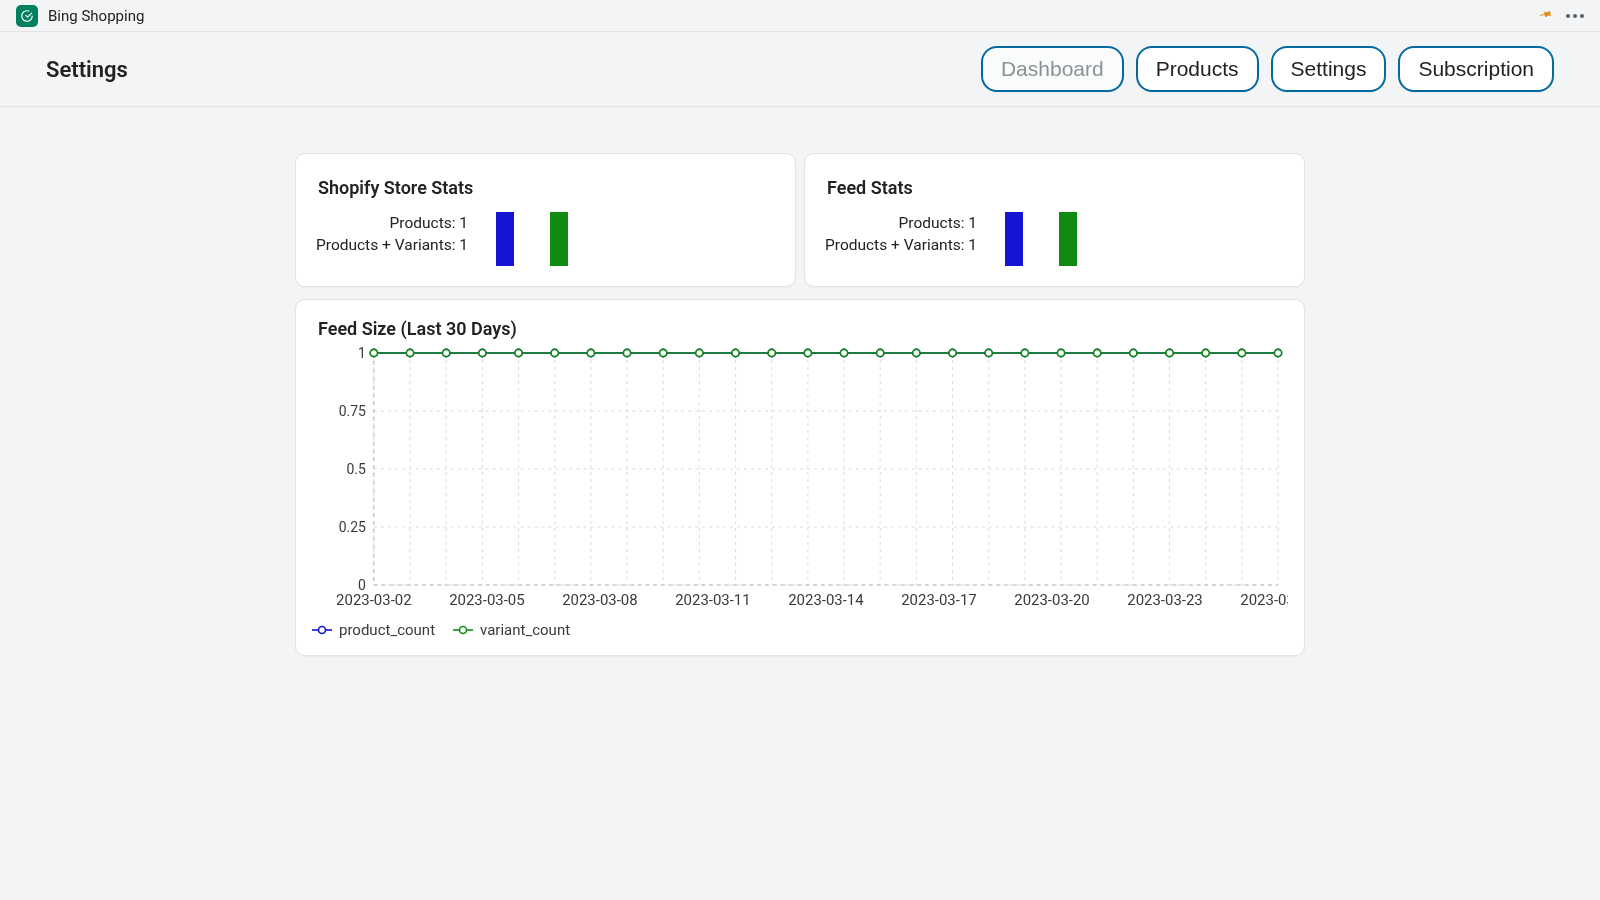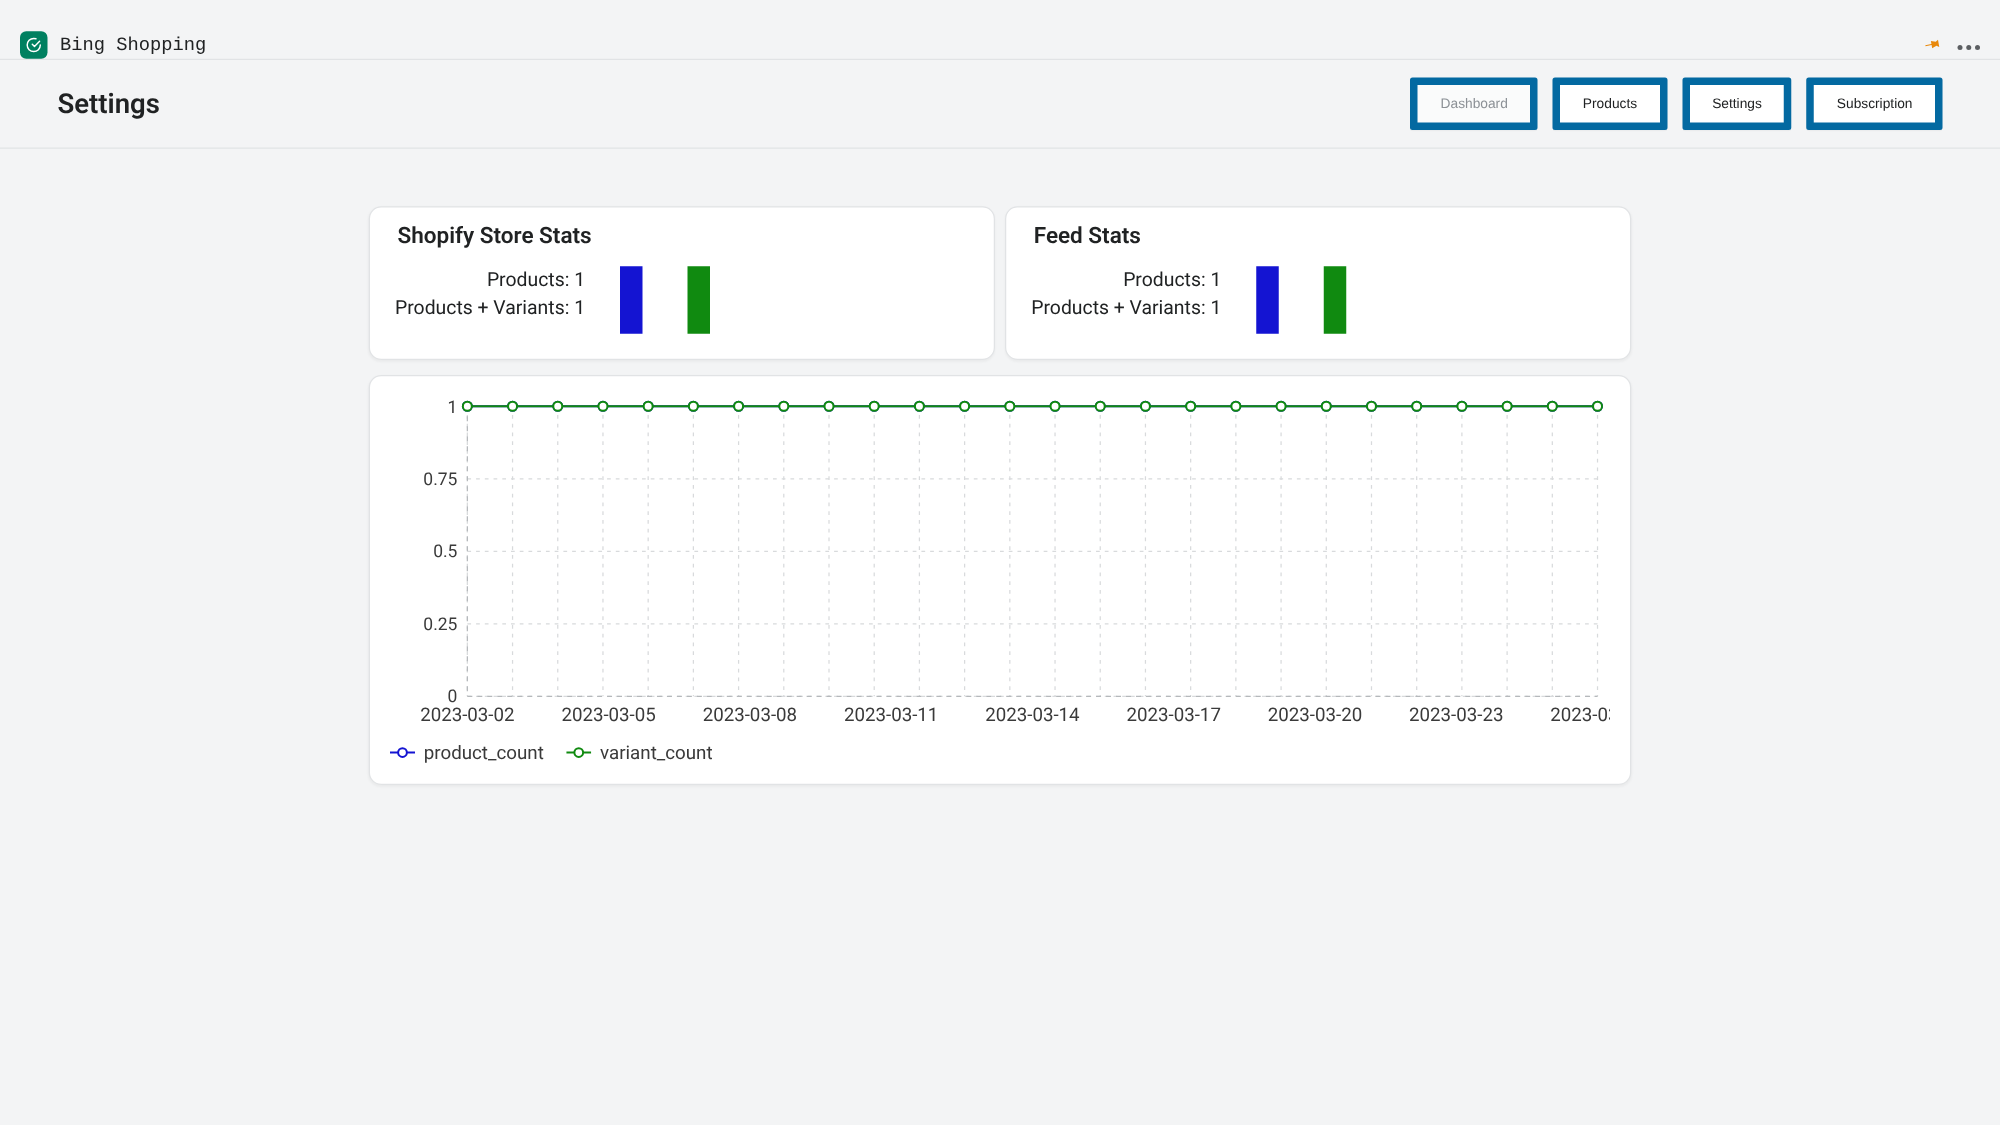--- a/index.html
+++ b/index.html
@@ -6,27 +6,26 @@
 body {
   font-family: -apple-system, BlinkMacSystemFont, "Segoe UI", Roboto, Helvetica, Arial, sans-serif;
   background: #f3f4f5;
   color: #202223;
   width: 1600px;
   height: 900px;
   overflow: hidden;
 }
 .topbar {
   display: flex;
-  align-items: flex-end;
+  align-items: center;
   justify-content: space-between;
-  height: 48px;
+  height: 32px;
   padding: 0 16px;
   background: #f3f4f5;
   border-bottom: 1px solid #e1e3e5;
-  font-family: Liberation Mono, monospace;
 }
 .topbar-left {
   display: flex;
   align-items: center;
   gap: 10px;
 }
 .app-icon {
   width: 22px;
   height: 22px;
   border-radius: 5px;
@@ -60,24 +59,24 @@
 .page-title {
   font-size: 22px;
   font-weight: 600;
 }
 .nav-buttons {
   display: flex;
   gap: 12px;
 }
 .nav-btn {
   background: #fff;
-  border: 6px solid #0369a1;
-  border-radius: 2px;
+  border: 2px solid #0369a1;
+  border-radius: 16px;
   padding: 9px 18px;
-  font-size: 11px;
+  font-size: 21px;
   color: #202223;
   cursor: pointer;
   box-shadow: 0 1px 0 rgba(0,0,0,0.03);
 }
 .nav-btn.disabled {
   color: #8c9196;
   background: #fafbfb;
   cursor: default;
 }
 .content {
@@ -92,21 +91,21 @@
   margin-bottom: 12px;
 }
 .card {
   background: #fff;
   border: 1px solid #e1e3e5;
   border-radius: 10px;
   box-shadow: 0 1px 2px rgba(0,0,0,0.04);
 }
 .stat-card {
   flex: 1;
-  padding: 12px 20px 20px 20px;
+  padding: 23px 20px 20px 20px;
 }
 .card-title {
   font-size: 18px;
   font-weight: 600;
   margin-bottom: 14px;
   padding-left: 2px;
 }
 .stat-body {
   display: flex;
   align-items: flex-start;
@@ -218,20 +217,21 @@
           </div>
           <div class="mini-bars">
             <div class="bar blue"></div>
             <div class="bar green"></div>
           </div>
         </div>
       </div>
     </div>
 
     <div class="card chart-card">
+      <div class="chart-title">Feed Size (Last 30 Days)</div>
       <div class="chart-area">
         <svg class="chart-svg" id="chart-svg" viewBox="0 0 978 264" preserveAspectRatio="none">
             <line class="grid-line" x1="62" y1="6" x2="968" y2="6"></line>
             <text class="y-tick" x="54" y="11">1</text>
             <line class="grid-line" x1="62" y1="64" x2="968" y2="64"></line>
             <text class="y-tick" x="54" y="69">0.75</text>
             <line class="grid-line" x1="62" y1="122" x2="968" y2="122"></line>
             <text class="y-tick" x="54" y="127">0.5</text>
             <line class="grid-line" x1="62" y1="180" x2="968" y2="180"></line>
             <text class="y-tick" x="54" y="185">0.25</text>

